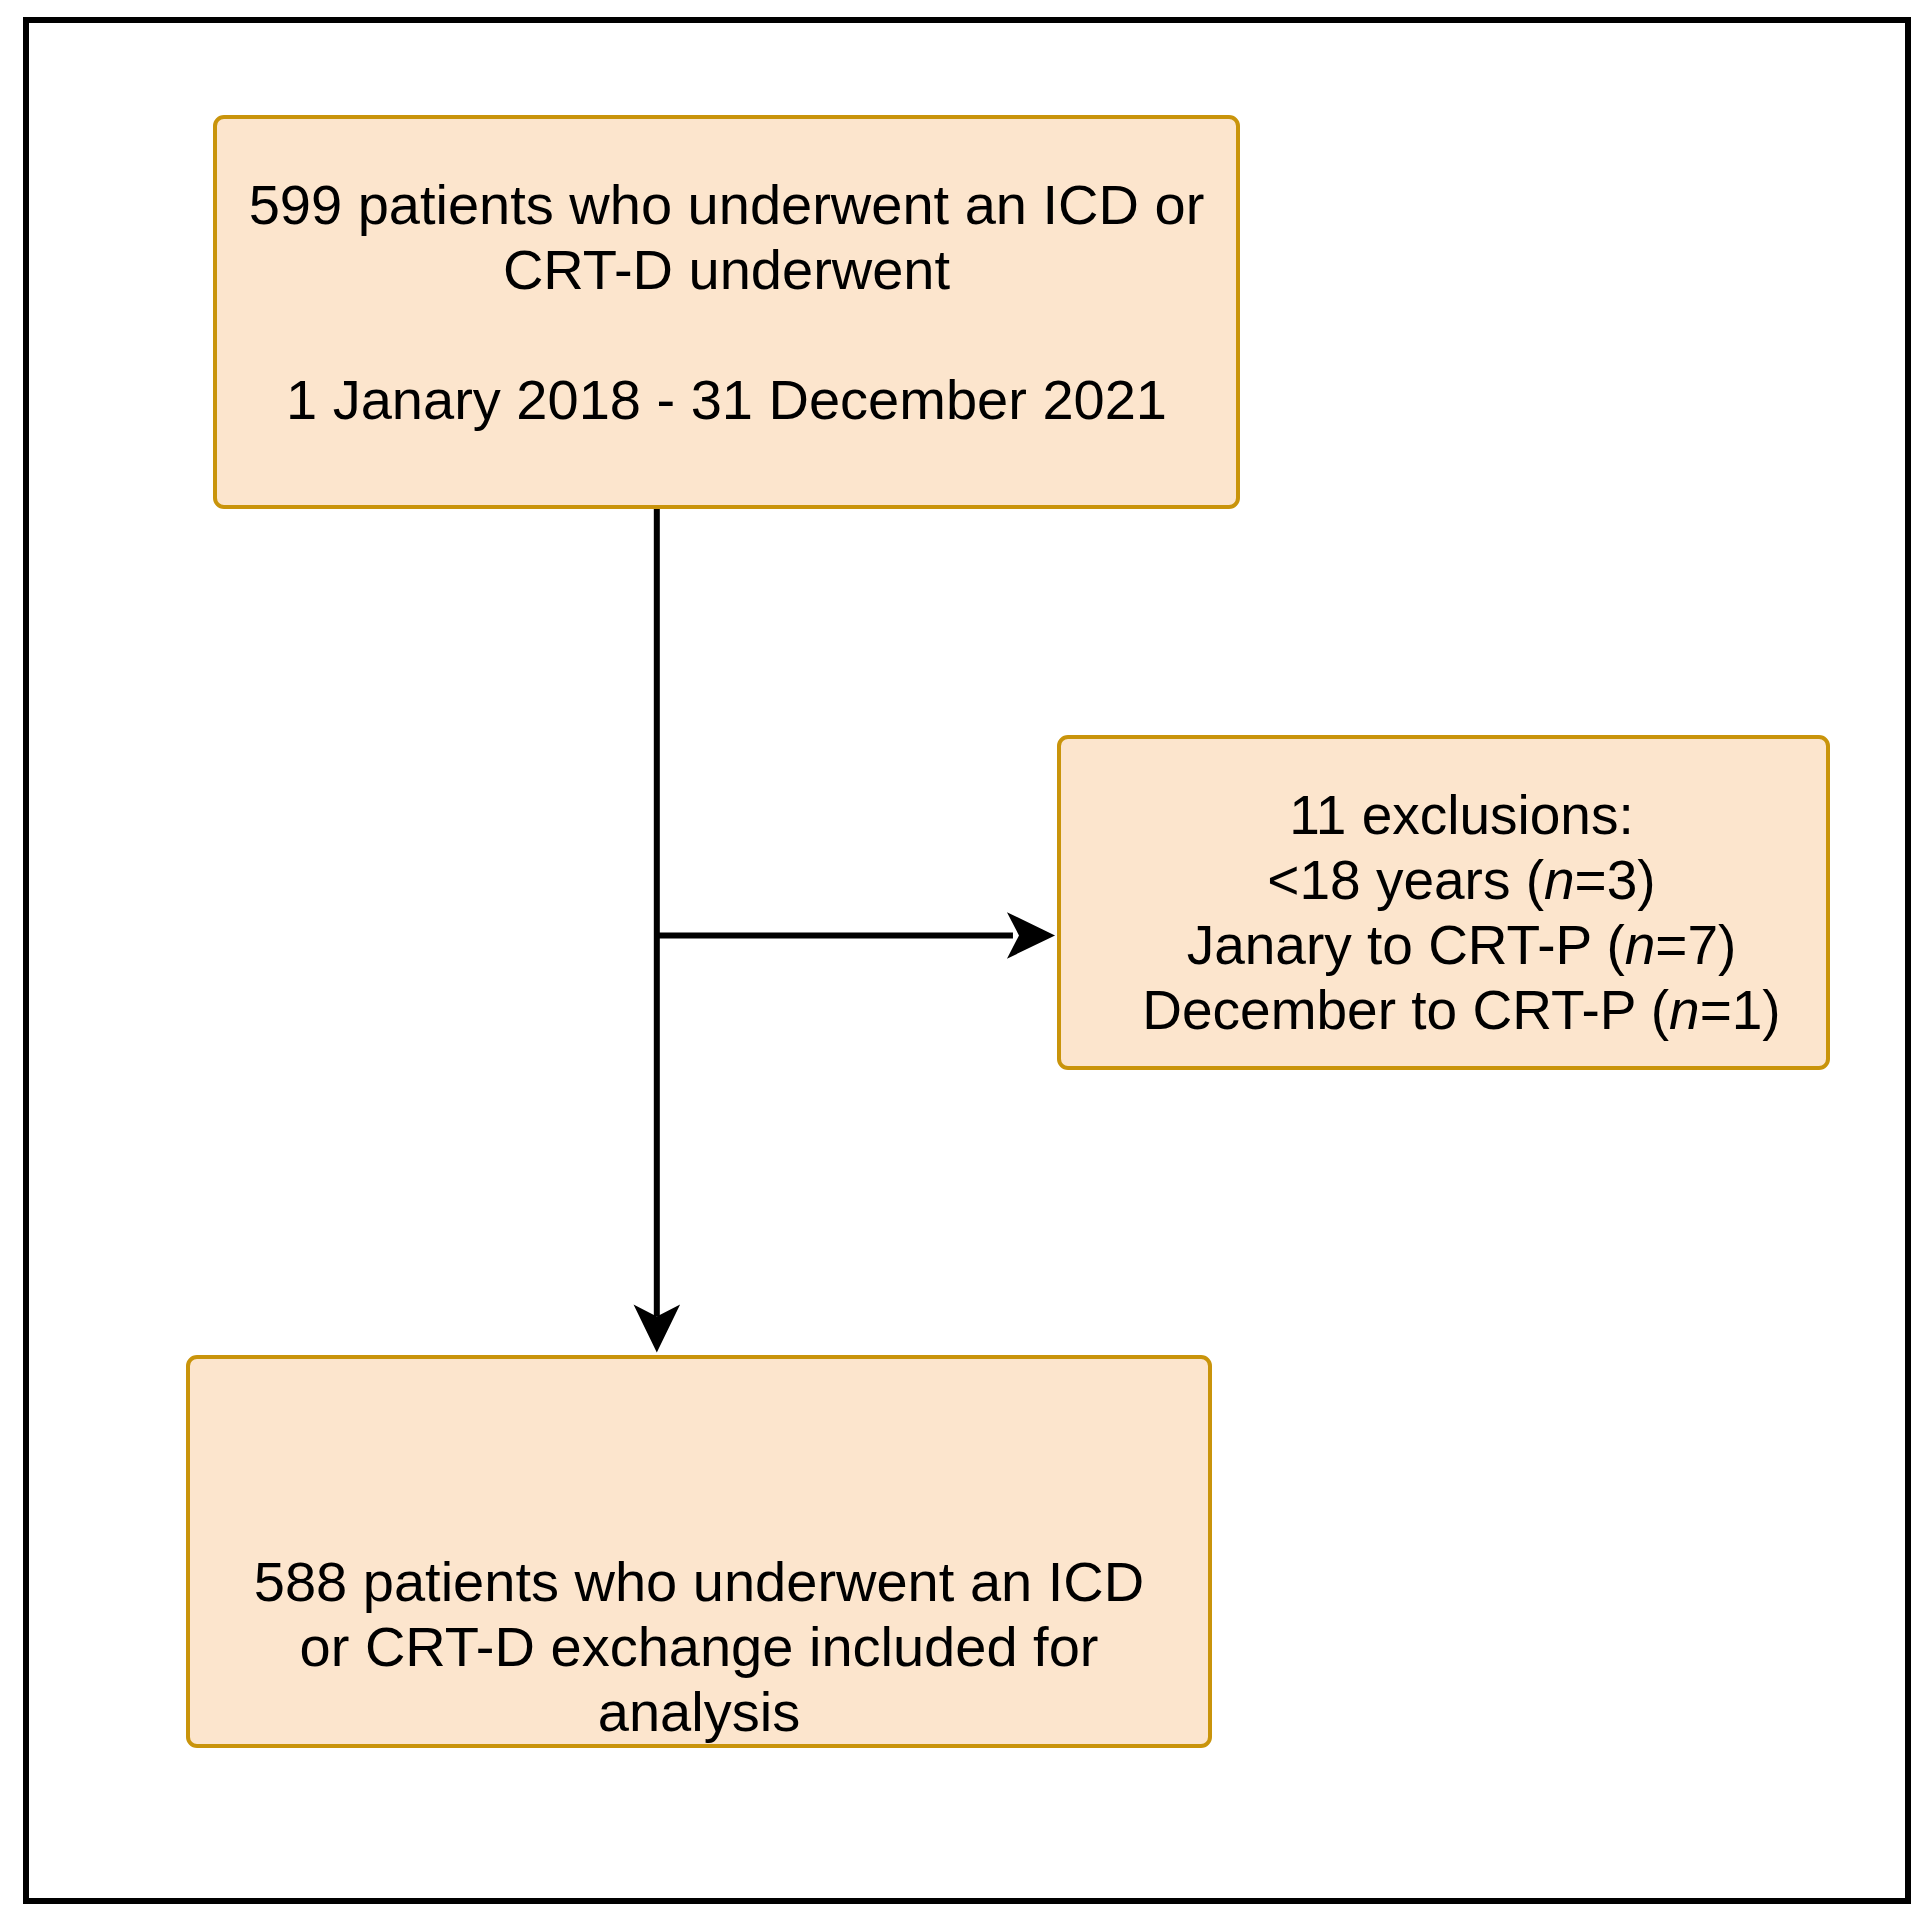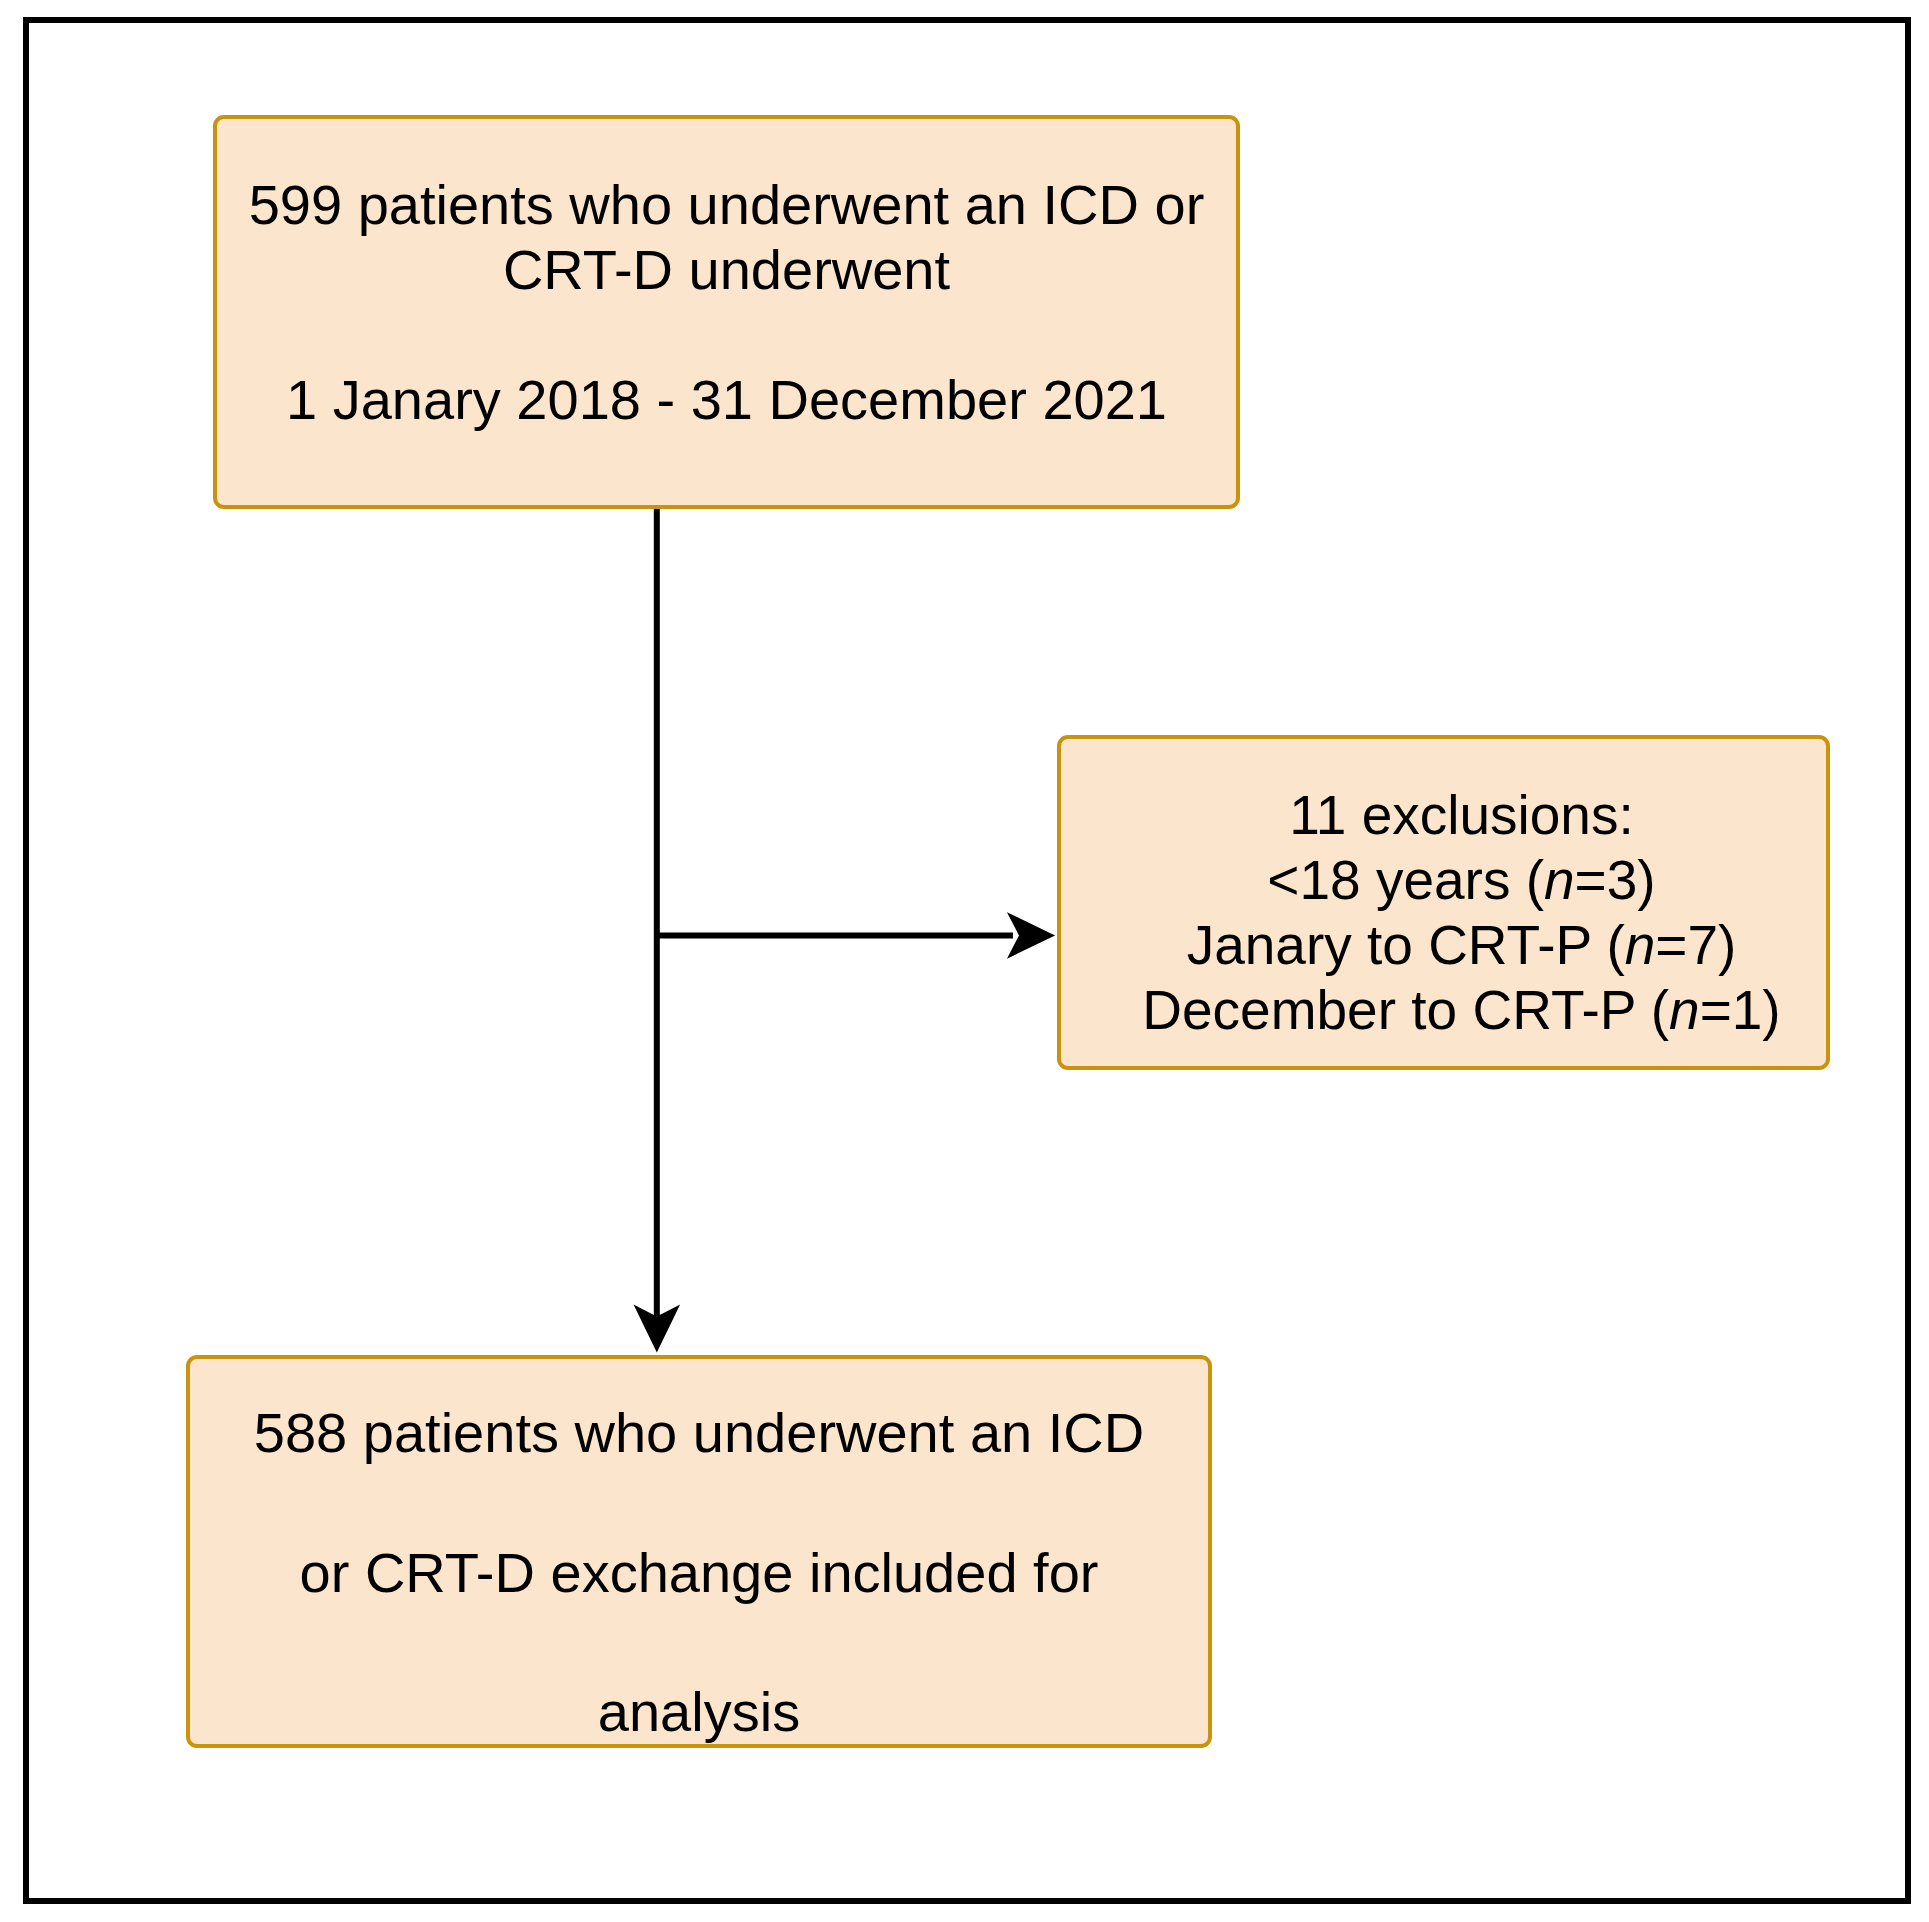--- a/index.html
+++ b/index.html
@@ -68,21 +68,21 @@
   }
   .box-incl {
     left: 186px;
     top: 1355px;
     width: 1026px;
     height: 393px;
     padding-top: 41px;
     text-align: center;
     display: flex;
     flex-direction: column;
-    justify-content: space-between;
+    justify-content: flex-end;
   }
   .text-line {
     min-height: 65px;
     white-space: nowrap;
   }
   .box-excl .text-line { white-space: nowrap; }
 </style>
 </head>
 <body>
 

